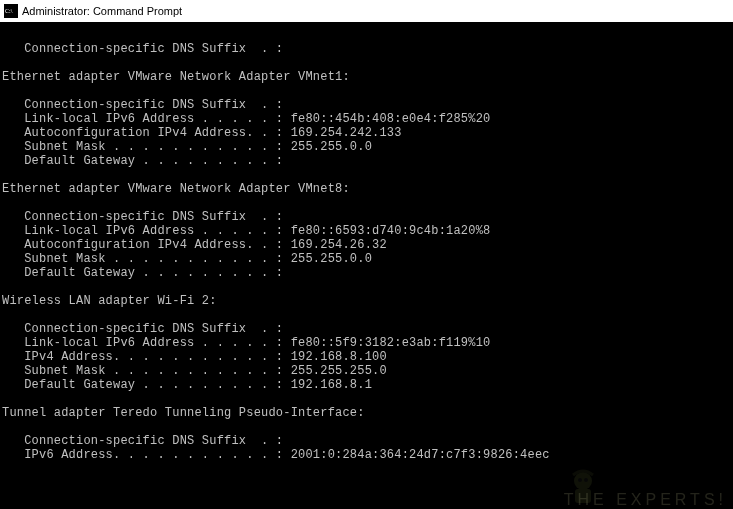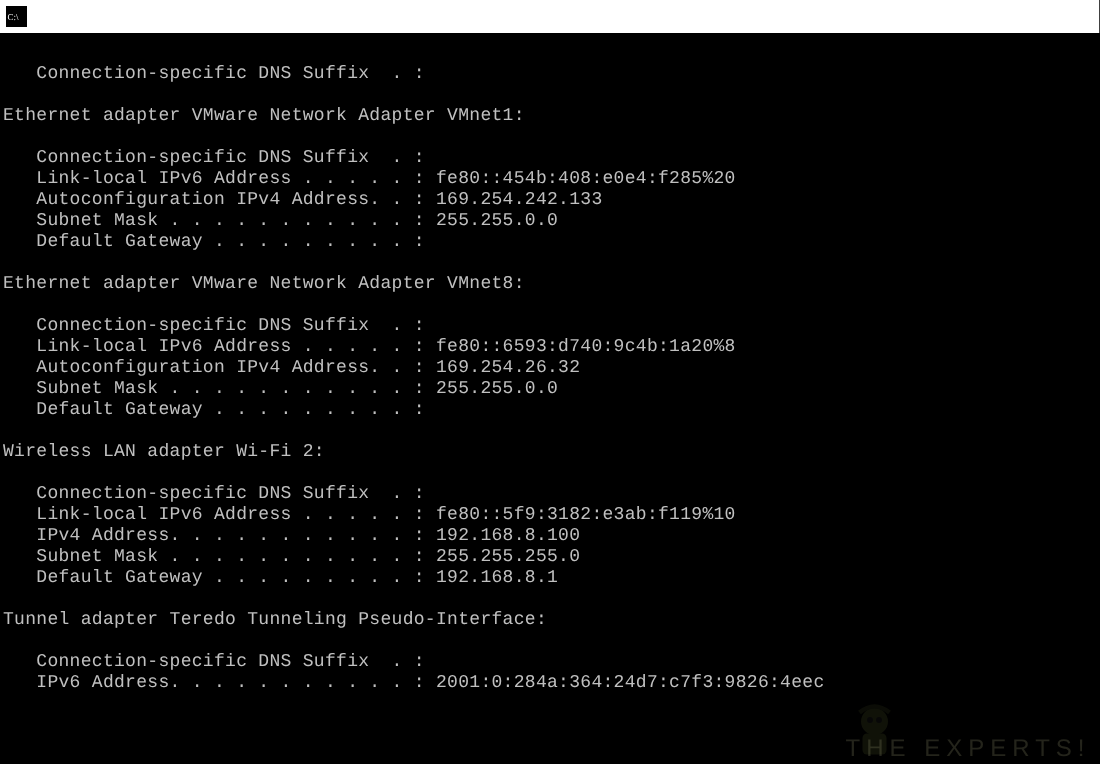--- a/index.html
+++ b/index.html
@@ -65,20 +65,21 @@
 </head>
 <body>
 
 <div class="titlebar">
   <span class="titlebar-icon">
     <svg width="14" height="14" viewBox="0 0 14 14">
       <rect x="0" y="0" width="14" height="14" fill="#000"></rect>
       <text x="1" y="9" fill="#fff" font-size="6" font-family="Consolas">C:\</text>
     </svg>
   </span>
+  <span class="titlebar-text">Administrator: Command Prompt</span>
 </div>
 
 <div class="terminal"><span>   Connection-specific DNS Suffix  . :</span>
 
 <span>Ethernet adapter VMware Network Adapter VMnet1:</span>
 
 <span>   Connection-specific DNS Suffix  . :</span>
 <span>   Link-local IPv6 Address . . . . . : fe80::454b:408:e0e4:f285%20</span>
 <span>   Autoconfiguration IPv4 Address. . : 169.254.242.133</span>
 <span>   Subnet Mask . . . . . . . . . . . : 255.255.0.0</span>

